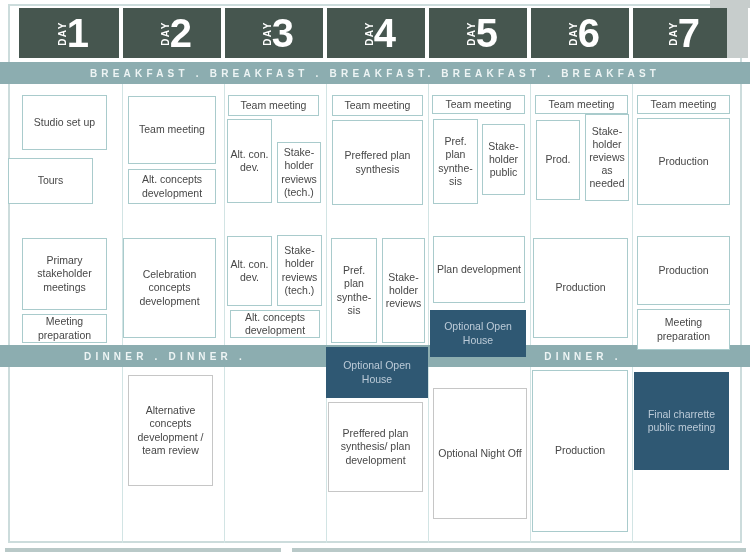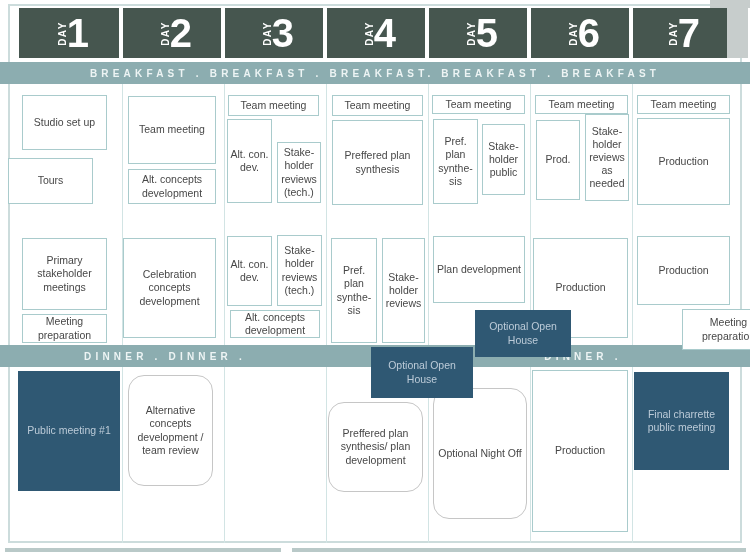--- a/index.html
+++ b/index.html
@@ -13,23 +13,23 @@
        display:flex;align-items:center;justify-content:center;color:#fff;}
   .dword{transform:rotate(-90deg);font-size:10px;font-weight:700;letter-spacing:1.5px;margin-right:-8px;white-space:nowrap;}
   .dnum{font-size:40px;font-weight:700;letter-spacing:-1px;line-height:1;}
   .band{position:absolute;left:0;width:750px;height:22px;background:#8cadb0;z-index:5;
         color:#edf4f4;font-size:10px;font-weight:600;letter-spacing:0.42em;
         display:flex;align-items:center;justify-content:center;}
   .band .seg{position:absolute;top:0;height:22px;display:flex;align-items:center;justify-content:center;}
   .cell{position:absolute;background:#fff;border:1px solid #a9cbcc;box-sizing:border-box;
         display:flex;align-items:center;justify-content:center;text-align:center;
         font-size:10.5px;line-height:1.25;color:#474747;padding:2px;z-index:3;}
-  .cell.gray{border-color:#c6c6c6;border-radius:16px;}
+  .cell.gray{border-color:#c6c6c6;}
   .cell.dark{background:#2f5873;border:none;color:#bccbd8;}
-  .cell.over{z-index:6;margin-left:45px;}
+  .cell.over{z-index:6;}
   .bline{position:absolute;top:548px;height:4px;background:#b9c9c8;z-index:2;}
 </style>
 </head>
 <body>
 
 <div id="stage">
 
   <div class="frame"></div>
 
   <div class="sep" style="left:122px"></div>
@@ -106,21 +106,20 @@
   <div class="cell" style="left:331px;top:238px;width:46px;height:105px">Pref. plan synthe-sis</div>
   <div class="cell" style="left:382px;top:238px;width:43px;height:105px">Stake-holder reviews</div>
   <div class="cell" style="left:433px;top:236px;width:92px;height:67px">Plan development</div>
   <div class="cell dark over" style="left:430px;top:310px;width:96px;height:47px">Optional Open House</div>
   <div class="cell" style="left:533px;top:238px;width:95px;height:100px">Production</div>
   <div class="cell" style="left:637px;top:236px;width:93px;height:69px">Production</div>
   <div class="cell over" style="left:637px;top:309px;width:93px;height:41px">Meeting preparation</div>
 
   <div class="cell dark over" style="left:326px;top:347px;width:102px;height:51px">Optional Open House</div>
 
-  <div class="cell dark" style="left:18px;top:371px;width:102px;height:120px">Public meeting #1</div>
   <div class="cell gray" style="left:128px;top:375px;width:85px;height:111px">Alternative concepts development / team review</div>
   <div class="cell gray" style="left:328px;top:402px;width:95px;height:90px">Preffered plan synthesis/ plan development</div>
   <div class="cell gray" style="left:433px;top:388px;width:94px;height:131px">Optional Night Off</div>
   <div class="cell" style="left:532px;top:370px;width:96px;height:162px">Production</div>
   <div class="cell dark" style="left:634px;top:372px;width:95px;height:98px">Final charrette public meeting</div>
 
   <div class="bline" style="left:5px;width:276px"></div>
   <div class="bline" style="left:292px;width:454px"></div>
 
 </div>

